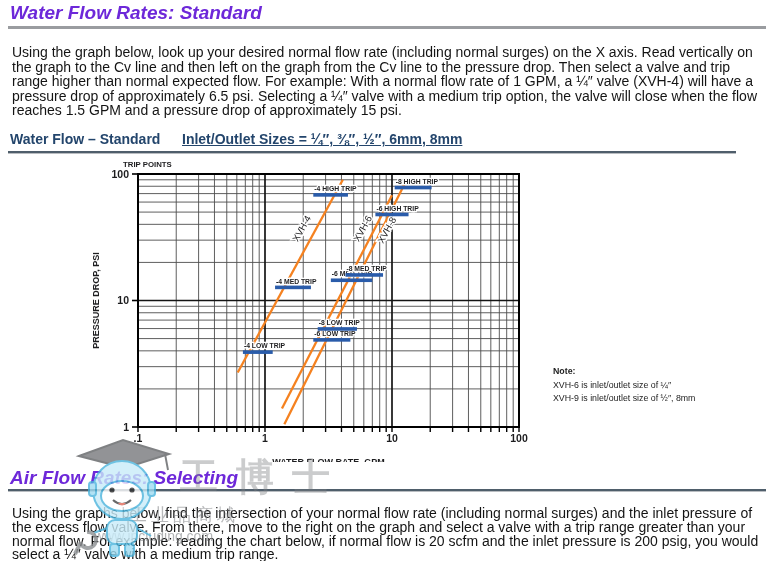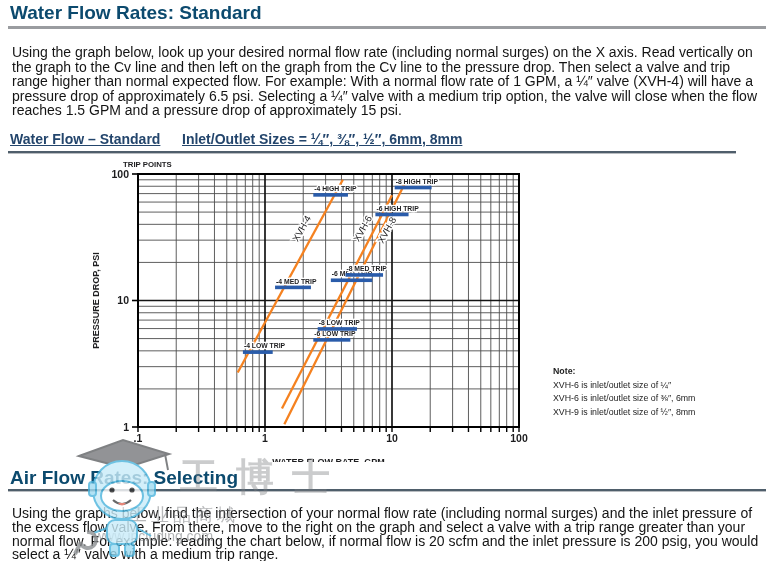--- a/index.html
+++ b/index.html
@@ -2,22 +2,22 @@
 <html><head>
 <meta charset="utf-8">
 <style>
   html,body{margin:0;padding:0;background:#e8e8e8;}
   .page{
     position:relative;width:773px;height:561px;background:#ffffff;
     font-family:"Liberation Sans",sans-serif;color:#1a1a1a;overflow:hidden;
     margin:0 auto;
   }
   .h1{
-    position:absolute;left:10px;font-size:19px;font-weight:bold;
-    color:#0c4a6e;letter-spacing:0px;white-space:nowrap;
+    position:absolute;left:10px;font-size:19px;font-weight:bold;font-style:italic;
+    color:#6d28d9;letter-spacing:0px;white-space:nowrap;
   }
   .rule-gray{position:absolute;left:8px;width:758px;height:3px;background:#9a9ca0;}
   .rule-navy{position:absolute;left:8px;height:2px;background:#4f5e6b;border-bottom:1px solid #b9bdc1;}
   .para{
     position:absolute;left:12px;width:750px;font-size:14px;line-height:14.6px;color:#141414;
   }
   .figtitle{position:absolute;top:131px;left:10px;font-size:14px;font-weight:bold;color:#23456c;white-space:nowrap;}
   .figtitle .right{position:absolute;left:172px;top:0;text-align:center;}
   .note{
     position:absolute;left:553px;top:365px;width:218px;
@@ -43,21 +43,21 @@
 <body>
 
 <div class="page">
 
   <div class="h1" style="top:2px">Water Flow Rates: Standard</div>
   <div class="rule-gray" style="top:26px"></div>
 
   <p class="para" style="top:31px">Using the graph below, look up your desired normal flow rate (including normal surges) on the X axis. Read vertically on the graph to the Cv line and then left on the graph from the Cv line to the pressure drop. Then select a valve and trip range higher than normal expected flow. For example: With a normal flow rate of 1 GPM, a ¼″ valve (XVH-4) will have a pressure drop of approximately 6.5 psi. Selecting a ¼″ valve with a medium trip option, the valve will close when the flow reaches 1.5 GPM and a pressure drop of approximately 15 psi.</p>
 
   <div class="figtitle">
-    <span style="text-decoration:underline">Water Flow – Standard</span>
+    <span style="">Water Flow – Standard</span>
     <span class="right" style="text-decoration:underline">Inlet/Outlet Sizes = ¼″, ⅜″, ½″,  6mm, 8mm</span>
   </div>
   <div class="rule-navy" style="top:151px;width:728px"></div>
 
   <svg id="chart" width="773" height="306" style="position:absolute;left:0;top:156px">
       <g>
         <line x1="176.23080944932562" y1="18" x2="176.23080944932562" y2="271" stroke="#4d4d4d" stroke-width="0.9"></line>
         <line x1="198.59439934939712" y1="18" x2="198.59439934939712" y2="271" stroke="#4d4d4d" stroke-width="0.9"></line>
         <line x1="214.46161889865124" y1="18" x2="214.46161889865124" y2="271" stroke="#4d4d4d" stroke-width="0.9"></line>
         <line x1="226.76919055067438" y1="18" x2="226.76919055067438" y2="271" stroke="#4d4d4d" stroke-width="0.9"></line>
@@ -179,21 +179,20 @@
         <text x="314.28682769737395" y="180.08029445149361" font-size="6.8" font-weight="bold" fill="#1d1d1f" text-anchor="start" stroke="#ffffff" stroke-width="2.6" paint-order="stroke">-6  LOW TRIP</text>
         <rect x="313.28682769737395" y="182.08029445149361" width="37.06960026046215" height="3.6" fill="#2A5CAA"></rect>
         <text x="318.70161519229384" y="169.15577587113796" font-size="6.8" font-weight="bold" fill="#1d1d1f" text-anchor="start" stroke="#ffffff" stroke-width="2.6" paint-order="stroke">-8  LOW TRIP</text>
         <rect x="317.70161519229384" y="171.15577587113796" width="39.281420247006395" height="3.6" fill="#2A5CAA"></rect>
       </g>
     </svg>
 
   <div class="note">
     <div class="nt">Note:</div>
     <div>XVH-6 is inlet/outlet size of ¼″</div>
-    <div>XVH-6 is inlet/outlet size of ⅜″, 6mm</div>
     <div>XVH-9 is inlet/outlet size of ½″, 8mm</div>
   </div>
 
   <div class="h1" style="top:467px">Air Flow Rates: Selecting</div>
   <div class="rule-navy" style="top:489px;width:758px"></div>
 
   <p class="para" style="top:493px;line-height:13.8px">Using the graphs below, find the intersection of your normal flow rate (including normal surges) and the inlet pressure of the excess flow valve. From there, move to the right on the graph and select a valve with a trip range greater than your normal flow. For example: reading the chart below, if normal flow is 20 scfm and the inlet pressure is 200 psig, you would select a ¼″ valve with a medium trip range.</p>
 
   <div class="wm">
     <span class="wm-big">工博士</span>

